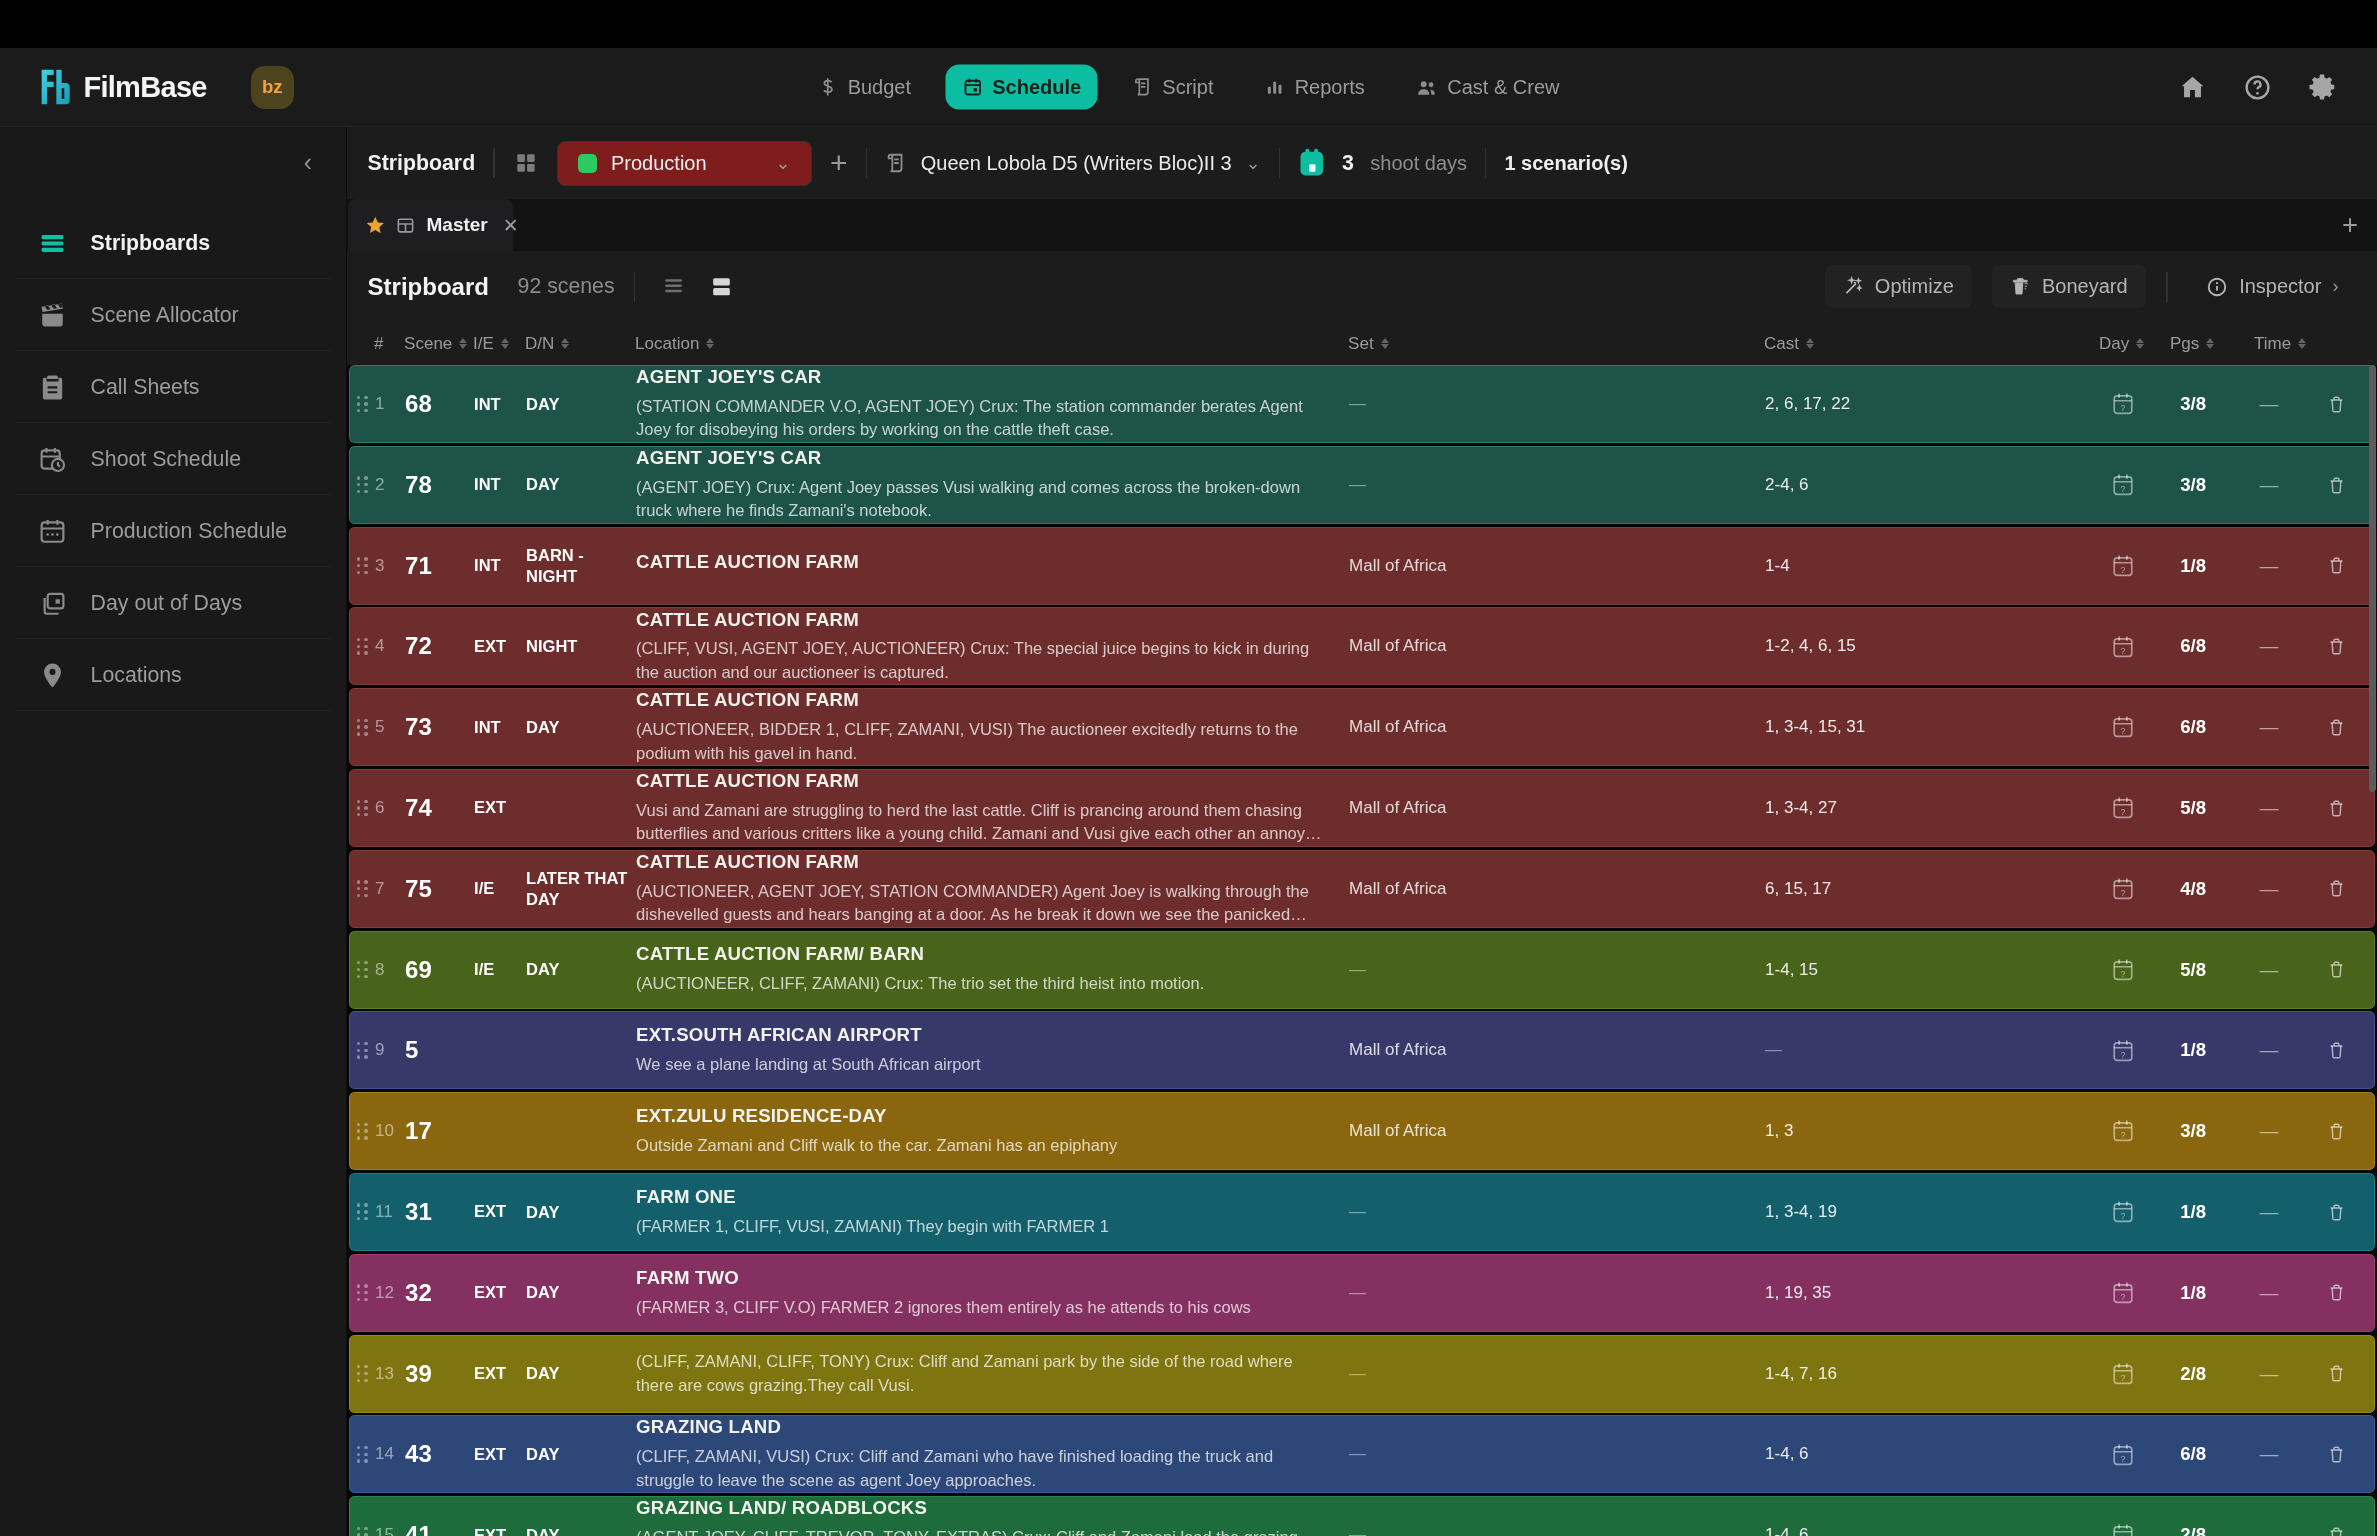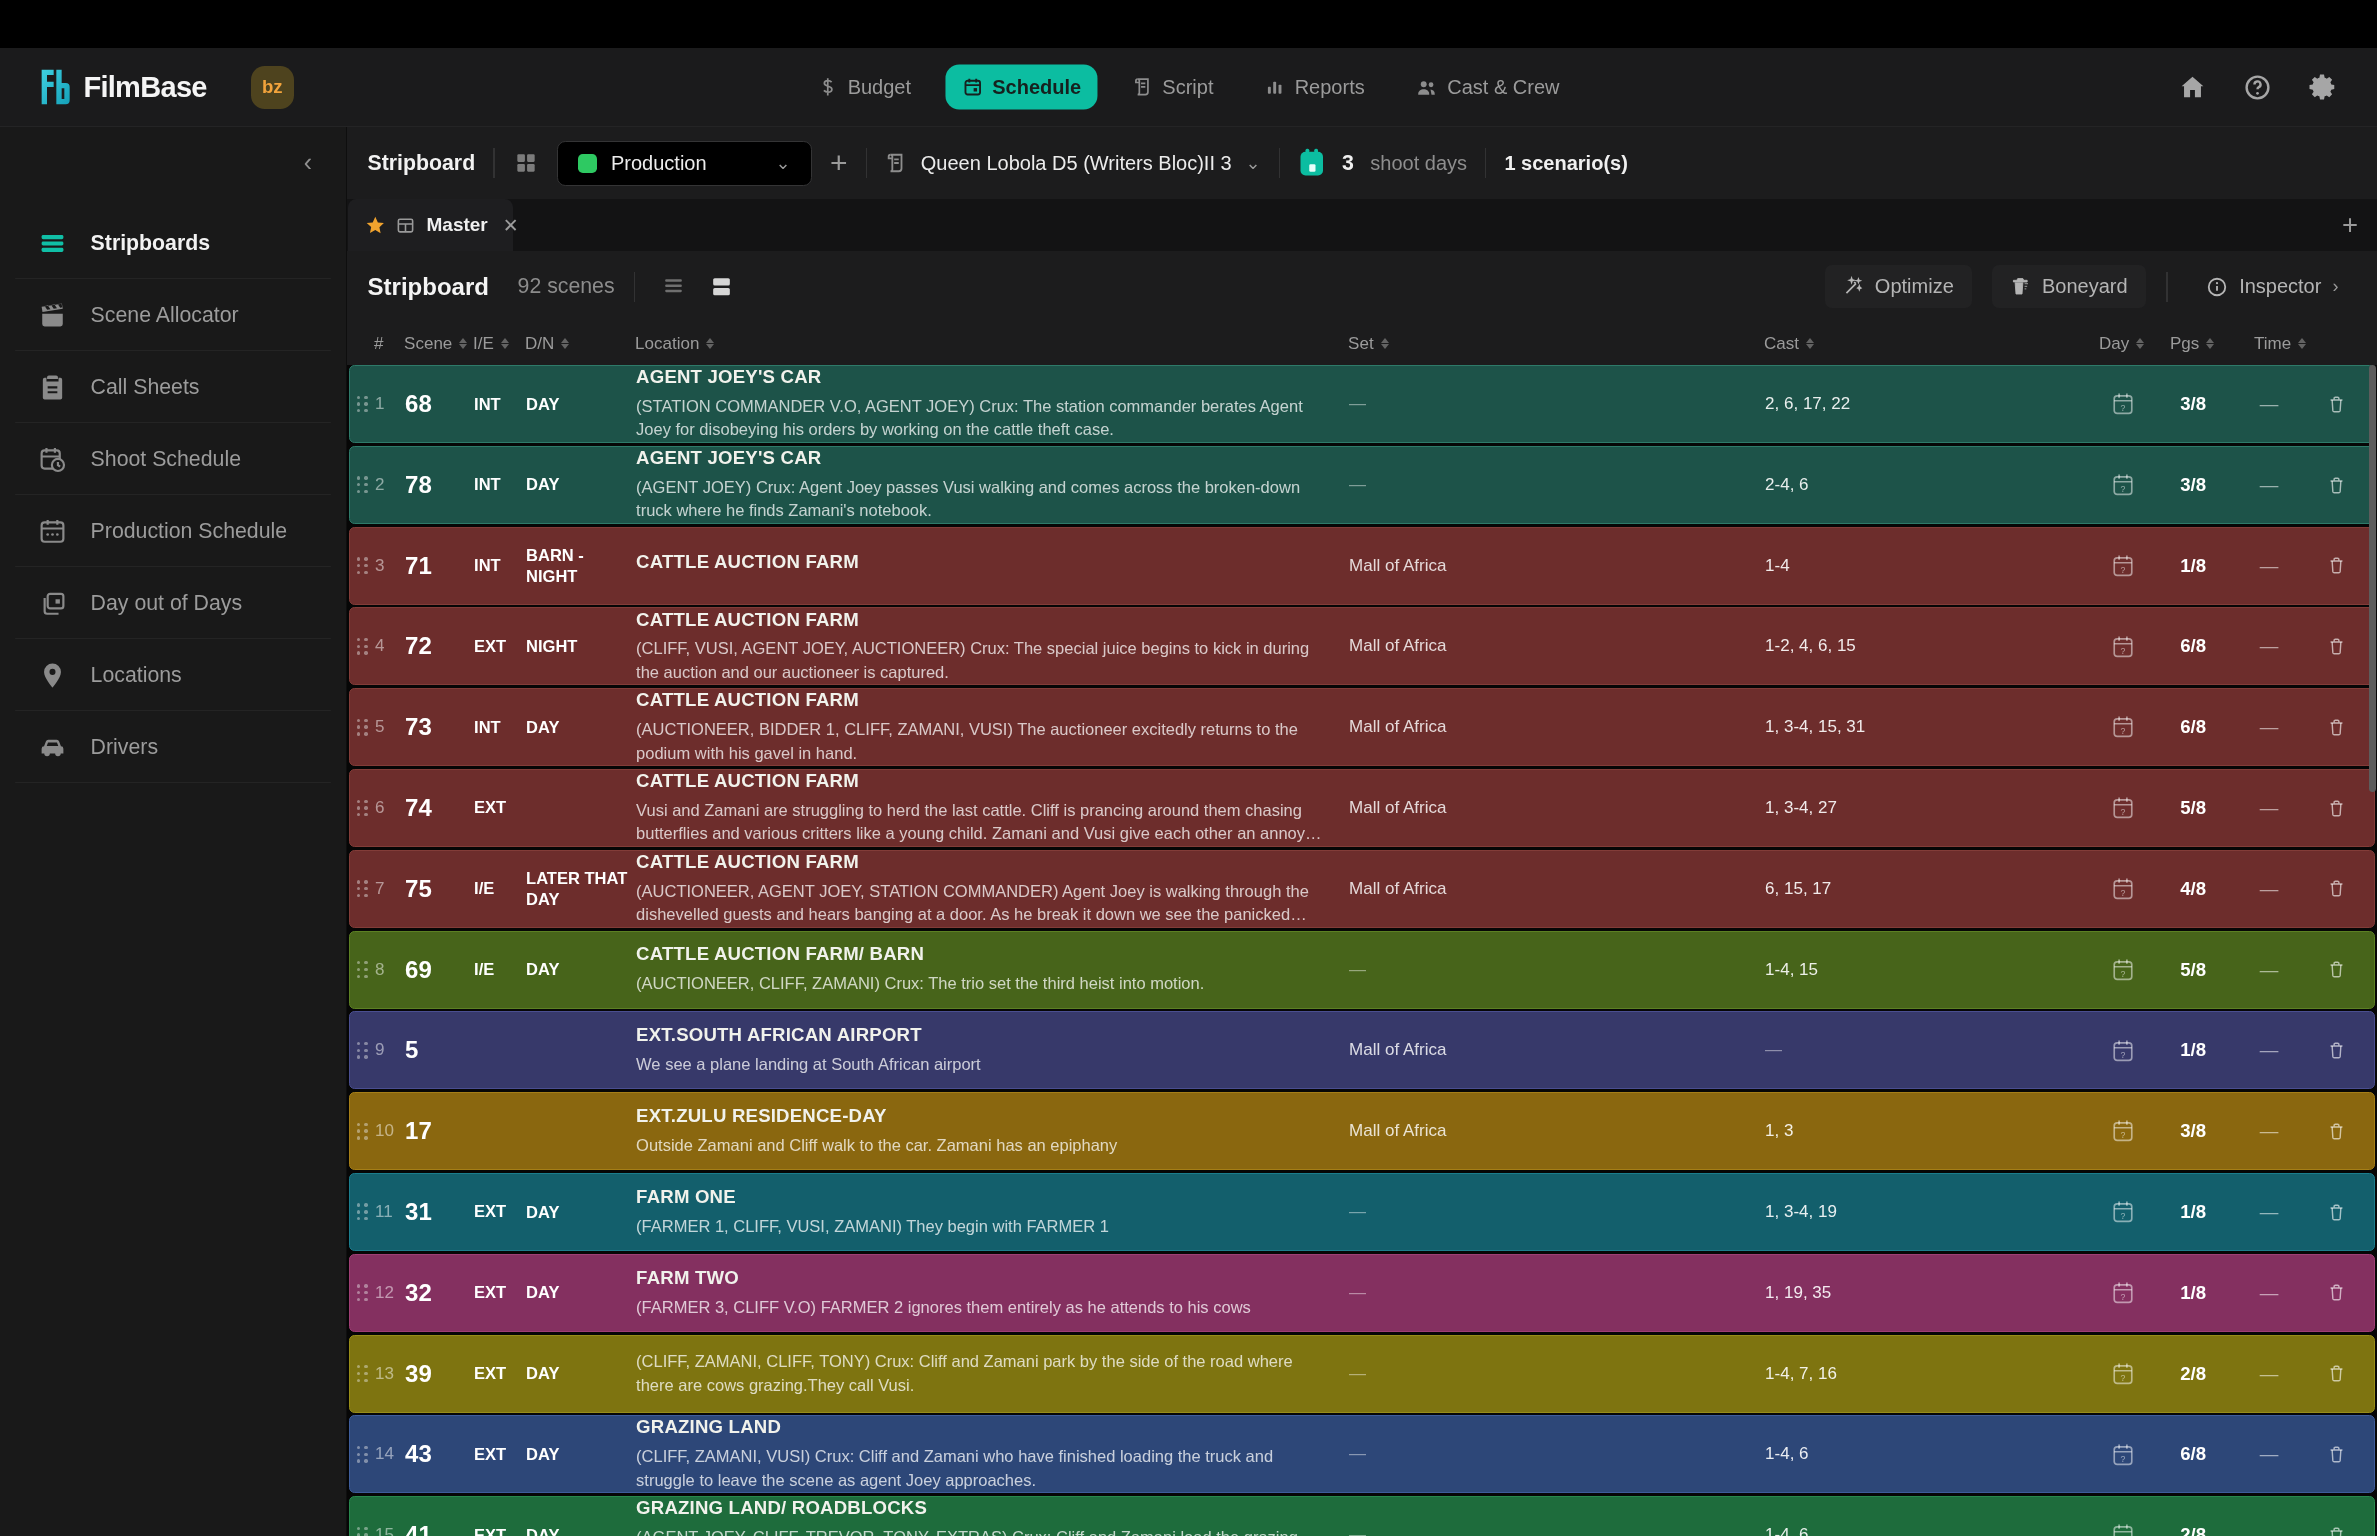--- a/index.html
+++ b/index.html
@@ -36,21 +36,21 @@
   .side-item.active { color:#f2f2f2; font-weight:bold; }
   .side-item.active .icon { color:#10bfa6; }
 
   .main { flex:1; background:#1c1c1d; display:flex; flex-direction:column; min-width:0; position:relative; }
 
   
   .toolbar { height:72px; display:flex; align-items:center; padding:0 15px; gap:18px; }
   .tb-title { color:#f2f2f2; font-size:21.3px; font-weight:bold; margin-left:5.5px; }
   .vdiv { width:1.4px; height:30px; background:#323233; flex:none; }
   .grid-icon { color:#7c7c7c; }
-  .type-pill { height:45px; display:flex; align-items:center; gap:13.8px; background:#000000;
+  .type-pill { height:45px; display:flex; align-items:center; gap:13.8px; background:#7f1d1d;
     border:1.4px solid #343435; border-radius:8.3px; padding:0 20.6px; cursor:pointer; }
   .type-dot { width:19px; height:19px; border-radius:4.8px; background:#2ec962; }
   .type-label { color:#ededed; font-size:20px; }
   .chev { color:#9a9a9a; font-size:18px; }
   .plus-btn { color:#9a9a9a; font-size:30px; font-weight:300; cursor:pointer; line-height:1; }
   .project { display:flex; align-items:center; gap:13.8px; cursor:pointer;justify-content:space-between; }
   .project-name { color:#ececec; font-size:20px; }
   .shootdays { display:flex; align-items:center; gap:16.5px; }
   .shootdays-num { color:#f0f0f0; font-size:21.3px; font-weight:bold; }
   .shootdays-label { color:#8e8e8e; font-size:20px; }
@@ -265,28 +265,20 @@
           <span>Day out of Days</span>
         </div>
         <div class="side-item">
           <span class="icon">
             <svg width="29" height="29" viewBox="0 0 24 24" fill="currentColor">
               <path d="M12 2a7 7 0 0 1 7 7c0 5-7 13-7 13S5 14 5 9a7 7 0 0 1 7-7zm0 4.5A2.5 2.5 0 1 0 12 11.5 2.5 2.5 0 0 0 12 6.5z"></path>
             </svg>
           </span>
           <span>Locations</span>
         </div>
-        <div class="side-item">
-          <span class="icon">
-            <svg width="29" height="29" viewBox="0 0 24 24" fill="currentColor">
-              <path d="M5 11l1.6-4.2A2 2 0 0 1 8.5 5.5h7a2 2 0 0 1 1.9 1.3L19 11a2 2 0 0 1 2 2v4h-2.2a2.3 2.3 0 0 1-4.6 0H9.8a2.3 2.3 0 0 1-4.6 0H3v-4a2 2 0 0 1 2-2zm2.2-.2h9.6l-1.1-3H8.3z"></path>
-            </svg>
-          </span>
-          <span>Drivers</span>
-        </div>
       </div>
   </aside>
 
   <section class="main">
 
     <div class="toolbar">
       <span class="tb-title">Stripboard</span>
       <span class="vdiv"></span>
       <span class="icon grid-icon">
         <svg width="26" height="26" viewBox="0 0 24 24" fill="currentColor">

